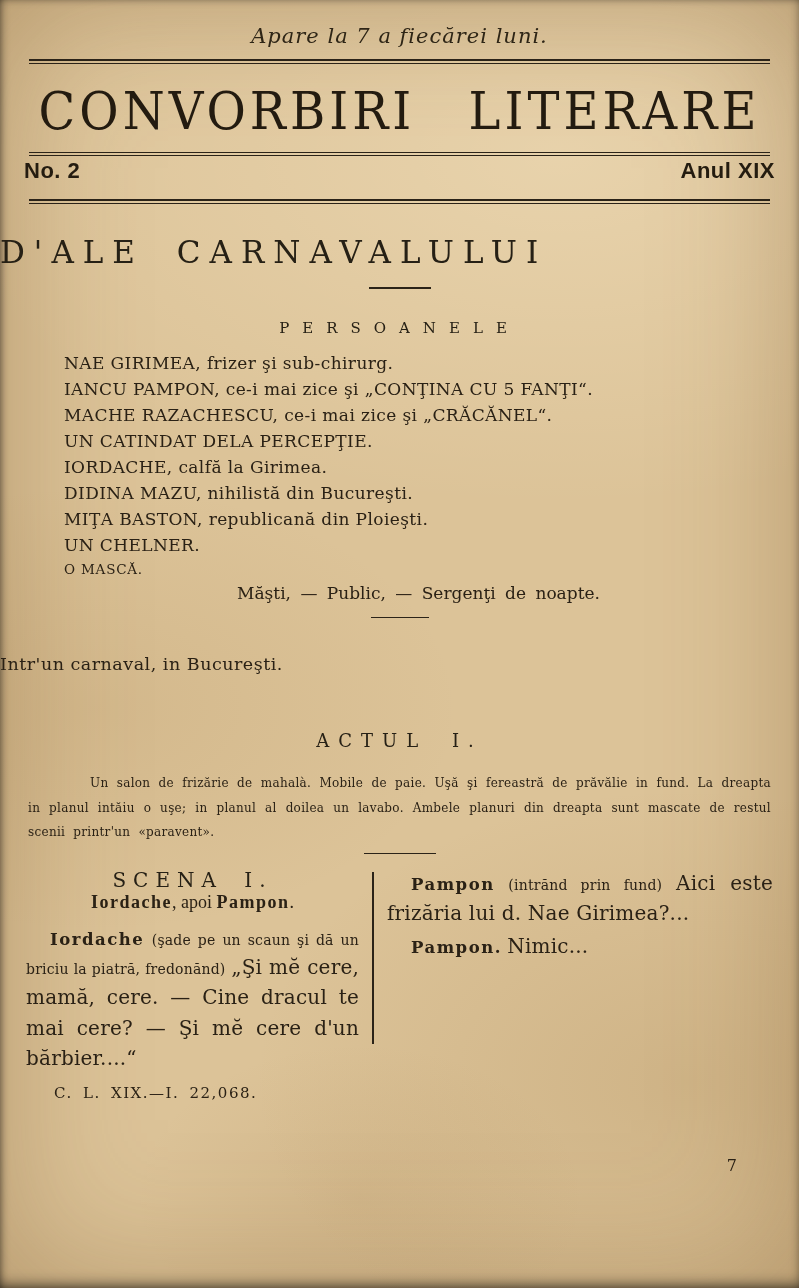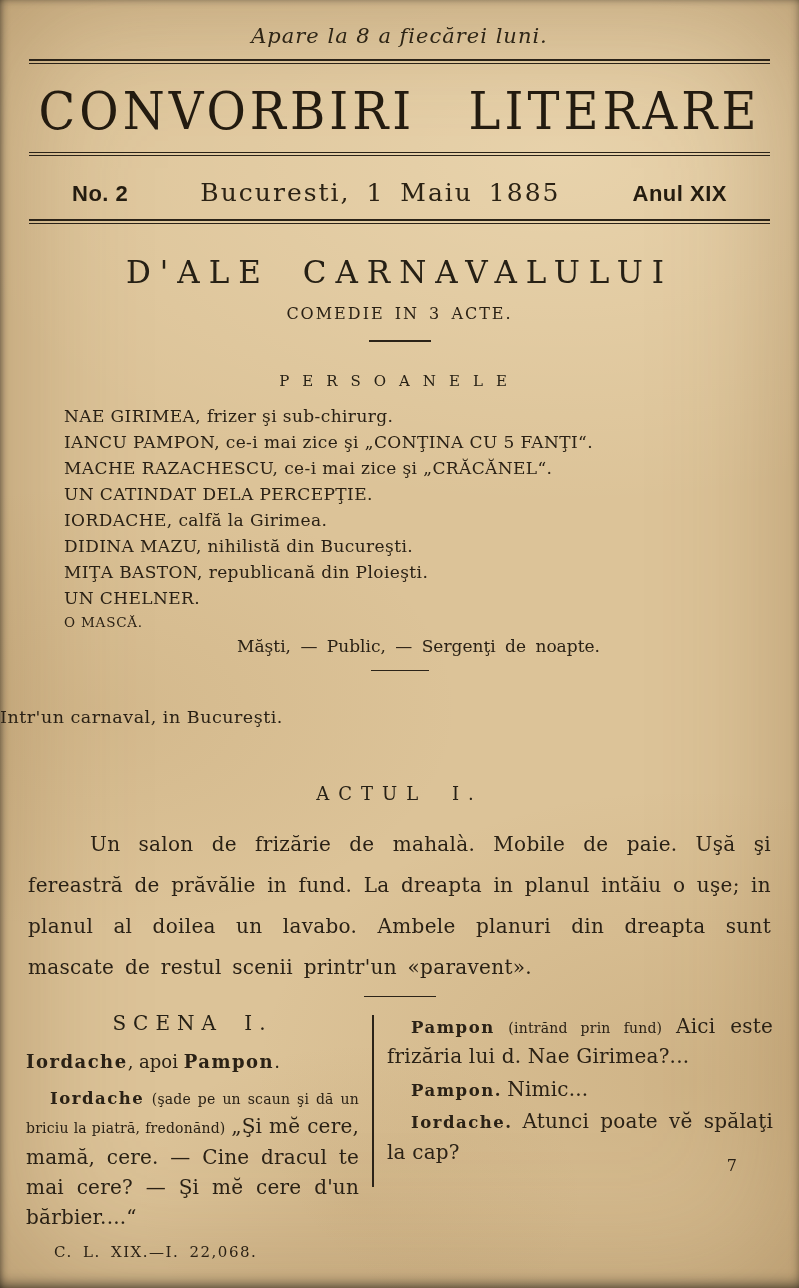--- a/index.html
+++ b/index.html
@@ -34,29 +34,29 @@
   }
   .rule-double.b { margin-top:9px; border-top-width:1.5px; }
   .rule-double.c { margin-top:7px; }
   .journal-title {
     margin:14px 0 0 0; text-align:center; font-weight:400;
     font-size:48px; line-height:65px; letter-spacing:4px; word-spacing:34px;
     color:#231b10; transform:scaleY(1.10);
   }
   .masthead {
     display:flex; justify-content:space-between; align-items:baseline;
-    margin-top:22px; padding:0 72px; height:34px;
+    margin-top:2px; padding:0 24px; height:34px;
   }
   .issue, .year {
     font-family:"Liberation Sans", sans-serif; font-weight:700;
     font-size:22px; color:#241c10; letter-spacing:0.5px;
   }
   .place-date { font-size:25px; letter-spacing:2px; color:#2b2214; word-spacing:6px; }
   .play-title {
-    margin:30px 0 0 0; text-align:center; font-weight:400;
+    margin:30px 0 0 0; text-align:left; font-weight:400;
     font-size:31px; letter-spacing:9px; word-spacing:14px; color:#262015;
   }
   .play-subtitle {
     margin-top:14px; text-align:center;
     font-size:16px; letter-spacing:2px; word-spacing:3px;
   }
   .rule-short {
     width:62px; margin:17px auto 0 auto;
     border-top:2px solid #2b2318; height:0;
   }
@@ -71,36 +71,36 @@
   }
   .cast-note { margin-top:3px; text-align:center; font-size:17px; word-spacing:4px;padding-left:38px; }
   .rule-short.s2 { margin-top:14px; width:58px; border-top-width:1.5px; }
   .setting { margin-top:36px; text-align:left; font-size:17.5px; letter-spacing:0.5px; }
   .act-heading {
     margin:56px 0 0 0; text-align:center; font-weight:400;
     font-size:18px; letter-spacing:9px; word-spacing:10px; color:#262015;
   }
   .stage-direction {
     margin:20px 28px 0 28px; text-indent:62px;
-    font-size:20px; line-height:2.05; text-align:justify;
+    font-size:12px; line-height:2.05; text-align:justify;
     word-spacing:4px; letter-spacing:0.3px;
   }
   .rule-short.s3 { margin-top:8px; width:72px; border-top-width:1.5px; }
   .columns { position:relative; display:flex; margin-top:14px; padding:0 26px; }
   .col-left  { width:346px; padding-right:13px; box-sizing:border-box; }
   .col-divider {
     width:2px; height:172px; margin-top:4px;
     background:#2b2318; flex:0 0 auto;
   }
   .col-right { flex:1; padding-left:13px; box-sizing:border-box; }
   .scene-heading {
     text-align:center; font-size:20px; letter-spacing:7px; word-spacing:8px;
     color:#262015;
   }
-  .scene-cast { margin-top:16px; font-size:18px; }
+  .scene-cast { margin-top:0; text-align:center; font-size:18px;font-family:Liberation Serif, serif; }
   .bold-name { font-weight:700; letter-spacing:1.5px; }
   .dialogue {
     margin:14px 0 0 0; text-indent:24px; text-align:justify;
     font-size:16px; line-height:1.52; letter-spacing:0.2px;
   }
   .col-right .dialogue { margin-top:0; }
   .col-right .dialogue + .dialogue { margin-top:2px; }
   .speaker { font-weight:700; font-size:16.5px; letter-spacing:1.5px; }
   .direction { font-size:14px; letter-spacing:0.2px; }
   .speech { font-size:20px; }
@@ -108,35 +108,33 @@
     margin-top:10px; padding-left:28px;
     font-size:15px; letter-spacing:1.5px; word-spacing:4px;
   }
   .page-number { position:absolute; right:62px; top:1156px; font-size:16px; }
 </style>
 </head>
 <body>
 
 <div class="page">
 
-  <div class="header-note">Apare la 8 a fiecărei luni.</div>
+  <div class="header-note">Apare la 7 a fiecărei luni.</div>
   <div class="rule-double a"></div>
 
   <h1 class="journal-title">CONVORBIRI LITERARE</h1>
   <div class="rule-double b"></div>
 
   <div class="masthead">
     <span class="issue">No. 2</span>
-    <span class="place-date">Bucuresti, 1 Maiu 1885</span>
     <span class="year">Anul XIX</span>
   </div>
   <div class="rule-double c"></div>
 
   <h2 class="play-title">D'ALE CARNAVALULUI</h2>
-  <div class="play-subtitle">COMEDIE IN 3 ACTE.</div>
   <div class="rule-short"></div>
 
   <h3 class="cast-heading">PERSOANELE</h3>
   <ul class="cast-list">
     <li>NAE GIRIMEA, frizer şi sub-chirurg.</li>
     <li>IANCU PAMPON, ce-i mai zice şi „CONŢINA CU 5 FANŢI“.</li>
     <li>MACHE RAZACHESCU, ce-i mai zice şi „CRĂCĂNEL“.</li>
     <li>UN CATINDAT DELA PERCEPŢIE.</li>
     <li>IORDACHE, calfă la Girimea.</li>
     <li>DIDINA MAZU, nihilistă din Bucureşti.</li>
@@ -170,21 +168,17 @@
     <div class="col-right">
       <p class="dialogue">
         <span class="speaker">Pampon</span>
         <span class="direction">(intrănd prin fund)</span>
         <span class="speech">Aici este frizăria lui d. Nae Girimea?...</span>
       </p>
       <p class="dialogue">
         <span class="speaker">Pampon.</span>
         <span class="speech">Nimic...</span>
       </p>
-      <p class="dialogue">
-        <span class="speaker">Iordache.</span>
-        <span class="speech">Atunci poate vĕ spălaţi la cap?</span>
-      </p>
     </div>
   </div>
 
   <div class="page-number">7</div>
 </div>
 
 </body></html>

